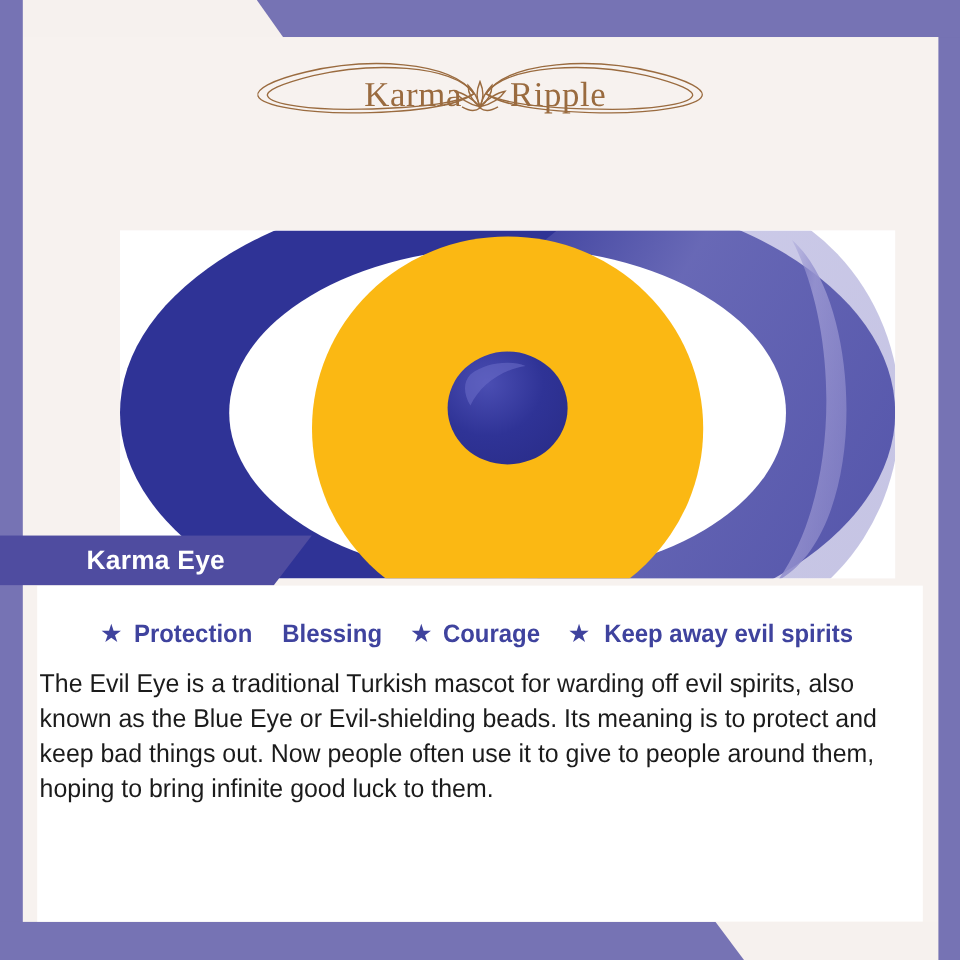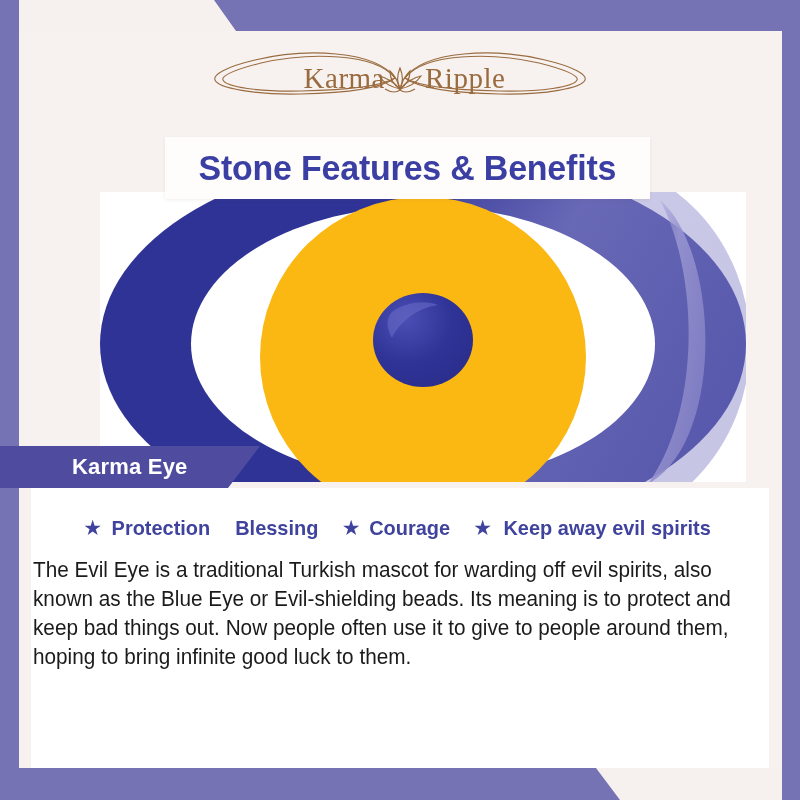--- a/index.html
+++ b/index.html
@@ -234,23 +234,20 @@
         <ellipse cx="323" cy="165" rx="163" ry="160" fill="#fbb813"></ellipse>
 
         <ellipse cx="323" cy="148" rx="50" ry="47" fill="url(#pupilgrad)"></ellipse>
         <path d="M292 120 C 305 110, 325 108, 338 113 C 318 116, 300 129, 292 146 C 286 136, 286 126, 292 120 Z" fill="#6b6ec8" opacity="0.55"></path>
       </g>
     </svg>
   </div>
 
   <div class="text-panel"></div>
 
-  <div class="title-panel">
-    <div class="title-text">Stone Features &amp; Benefits</div>
-  </div>
 
   <div class="label-banner">
     <span class="label-text">Karma Eye</span>
   </div>
 
   <div class="features">
     <span class="star">★</span>
     <span class="feature-item">Protection</span>
     <span class="gap-wide"></span>
     <span class="feature-item">Blessing</span>

